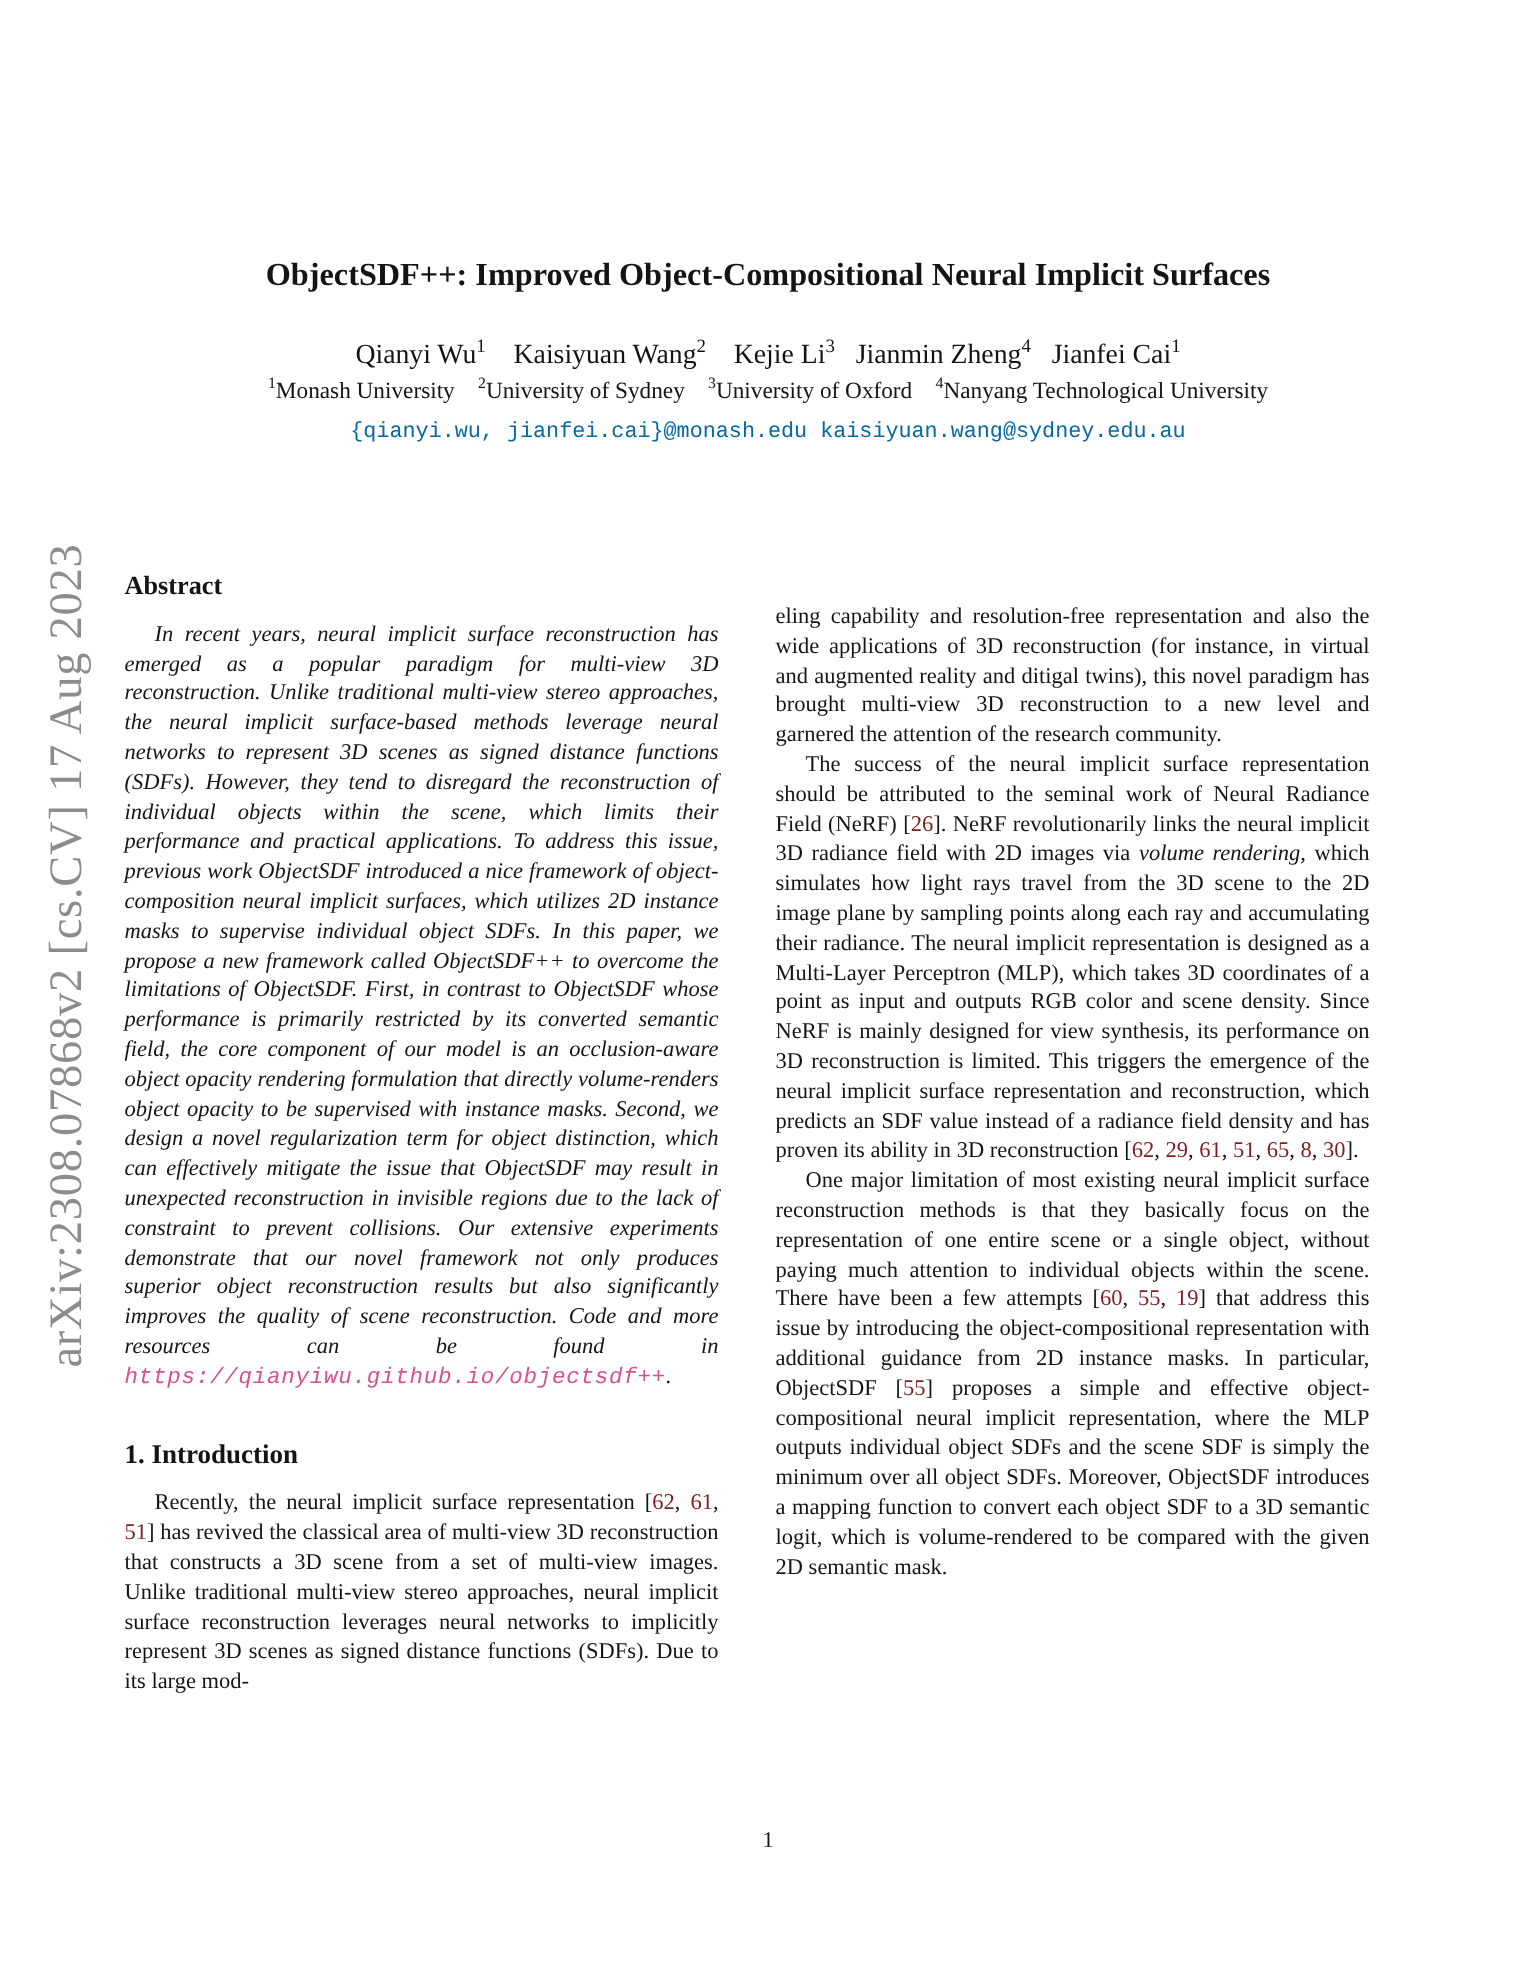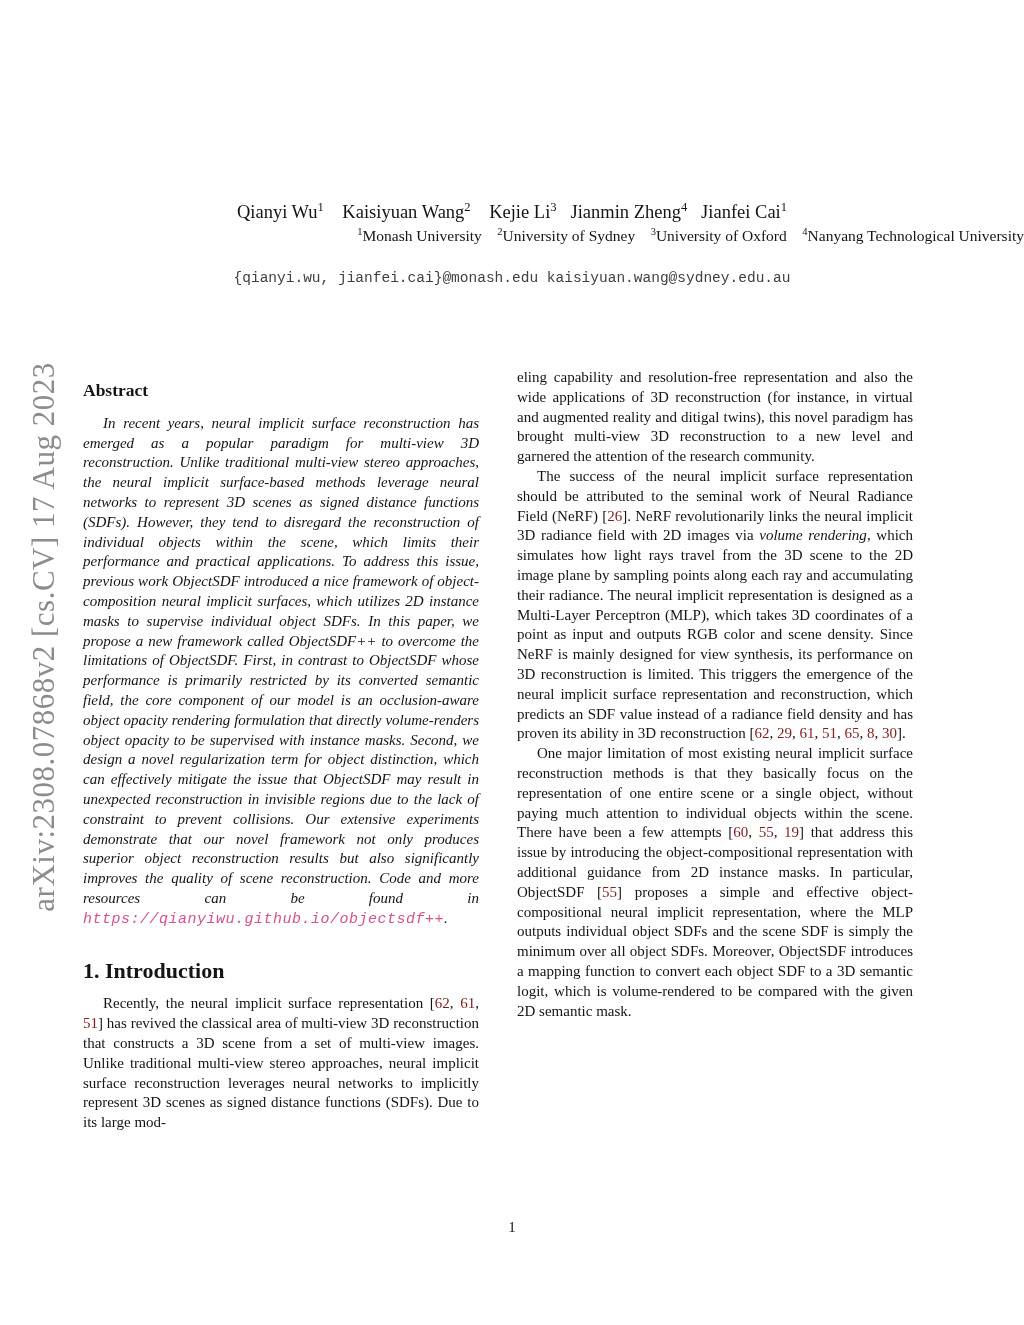--- a/index.html
+++ b/index.html
@@ -35,51 +35,50 @@
   .author-line{
     margin-top:31px;
     font-size:18.5px;
     white-space:pre-wrap;
     text-align:center;
   }
   .affil-line{
     margin-top:4px;
     font-size:15.5px;
     white-space:pre-wrap;
-    text-align:right;
   }
   .email-block{
-    margin-top:22px;
+    margin-top:7px;
     font-family:"Liberation Mono", monospace;
     font-size:14.5px;
     line-height:23px;
-    color:#404040;
+    color:#0369a1;
   }
   .seg-sup{ font-size:68%; line-height:0; }
   
   .column{
     position:absolute;
     top:381px;
     width:396px;
     font-size:15px;
     line-height:19.8px;
     text-align:justify;
   }
   .col-left{ left:83px; }
-  .col-right{ left:517px; top:368px; }
+  .col-right{ left:517px; top:402px; }
   .abstract-heading{
     text-align:left;
     font-weight:bold;
     font-size:17.5px;
     margin:0 0 13px 0;
   }
   .abstract-body{ font-style:italic; }
   .section-heading{
     font-weight:bold;
-    font-size:22px;
+    font-size:18px;
     text-align:left;
     margin:31px 0 14px 0;
   }
   .para{ margin:0; }
   .para.indent{ text-indent:20px; }
   .seg-plain{}
   .seg-italic{ font-style:italic; }
   .seg-cite{ color:#7f1d1d; }
   .seg-link{
     color:#d5518f;
@@ -94,20 +93,21 @@
     text-align:center;
     font-size:15px;
   }
 </style>
 </head>
 <body>
 
 <div class="arxiv-strip">arXiv:2308.07868v2  [cs.CV]  17 Aug 2023</div>
 
 <div class="header">
+  <h1 class="paper-title">ObjectSDF++: Improved Object-Compositional Neural Implicit Surfaces</h1>
   <div class="author-line"><span class="seg-plain">Qianyi Wu</span><sup class="seg-sup">1</sup><span class="seg-plain">    </span><span class="seg-plain">Kaisiyuan Wang</span><sup class="seg-sup">2</sup><span class="seg-plain">    </span><span class="seg-plain">Kejie Li</span><sup class="seg-sup">3</sup><span class="seg-plain">   </span><span class="seg-plain">Jianmin Zheng</span><sup class="seg-sup">4</sup><span class="seg-plain">   </span><span class="seg-plain">Jianfei Cai</span><sup class="seg-sup">1</sup></div>
   <div class="affil-line"><sup class="seg-sup">1</sup><span class="seg-plain">Monash University</span><span class="seg-plain">    </span><sup class="seg-sup">2</sup><span class="seg-plain">University of Sydney</span><span class="seg-plain">    </span><sup class="seg-sup">3</sup><span class="seg-plain">University of Oxford</span><span class="seg-plain">    </span><sup class="seg-sup">4</sup><span class="seg-plain">Nanyang Technological University</span></div>
   <div class="email-block">
     <div>{qianyi.wu, jianfei.cai}@monash.edu kaisiyuan.wang@sydney.edu.au</div>
   </div>
 </div>
 
 <div class="column col-left">
   <div class="abstract-heading">Abstract</div>
   <p class="para indent abstract-body"><span class="seg-plain">In recent years, neural implicit surface reconstruction has emerged as a popular paradigm for multi-view 3D reconstruction.  Unlike traditional multi-view stereo approaches, the neural implicit surface-based methods leverage neural networks to represent 3D scenes as signed distance functions (SDFs).  However, they tend to disregard the reconstruction of individual objects within the scene, which limits their performance and practical applications. To address this issue, previous work ObjectSDF introduced a nice framework of object-composition neural implicit surfaces, which utilizes 2D instance masks to supervise individual object SDFs.  In this paper, we propose a new framework called ObjectSDF++ to overcome the limitations of ObjectSDF. First, in contrast to ObjectSDF whose performance is primarily restricted by its converted semantic field, the core component of our model is an occlusion-aware object opacity rendering formulation that directly volume-renders object opacity to be supervised with instance masks.  Second, we design a novel regularization term for object distinction, which can effectively mitigate the issue that ObjectSDF may result in unexpected reconstruction in invisible regions due to the lack of constraint to prevent collisions.  Our extensive experiments demonstrate that our novel framework not only produces superior object reconstruction results but also significantly improves the quality of scene reconstruction.  Code and more resources can be found in </span><span class="seg-link">https://qianyiwu.github.io/objectsdf++</span><span class="seg-plain">.</span></p>

